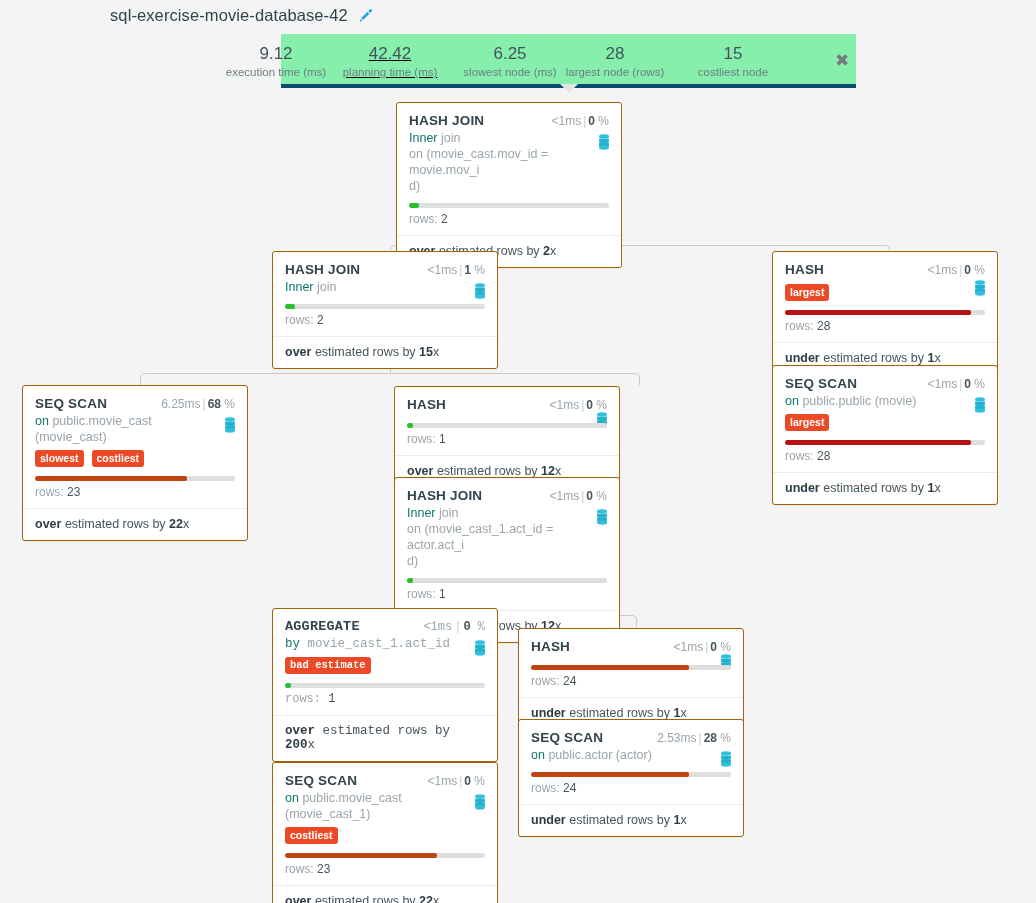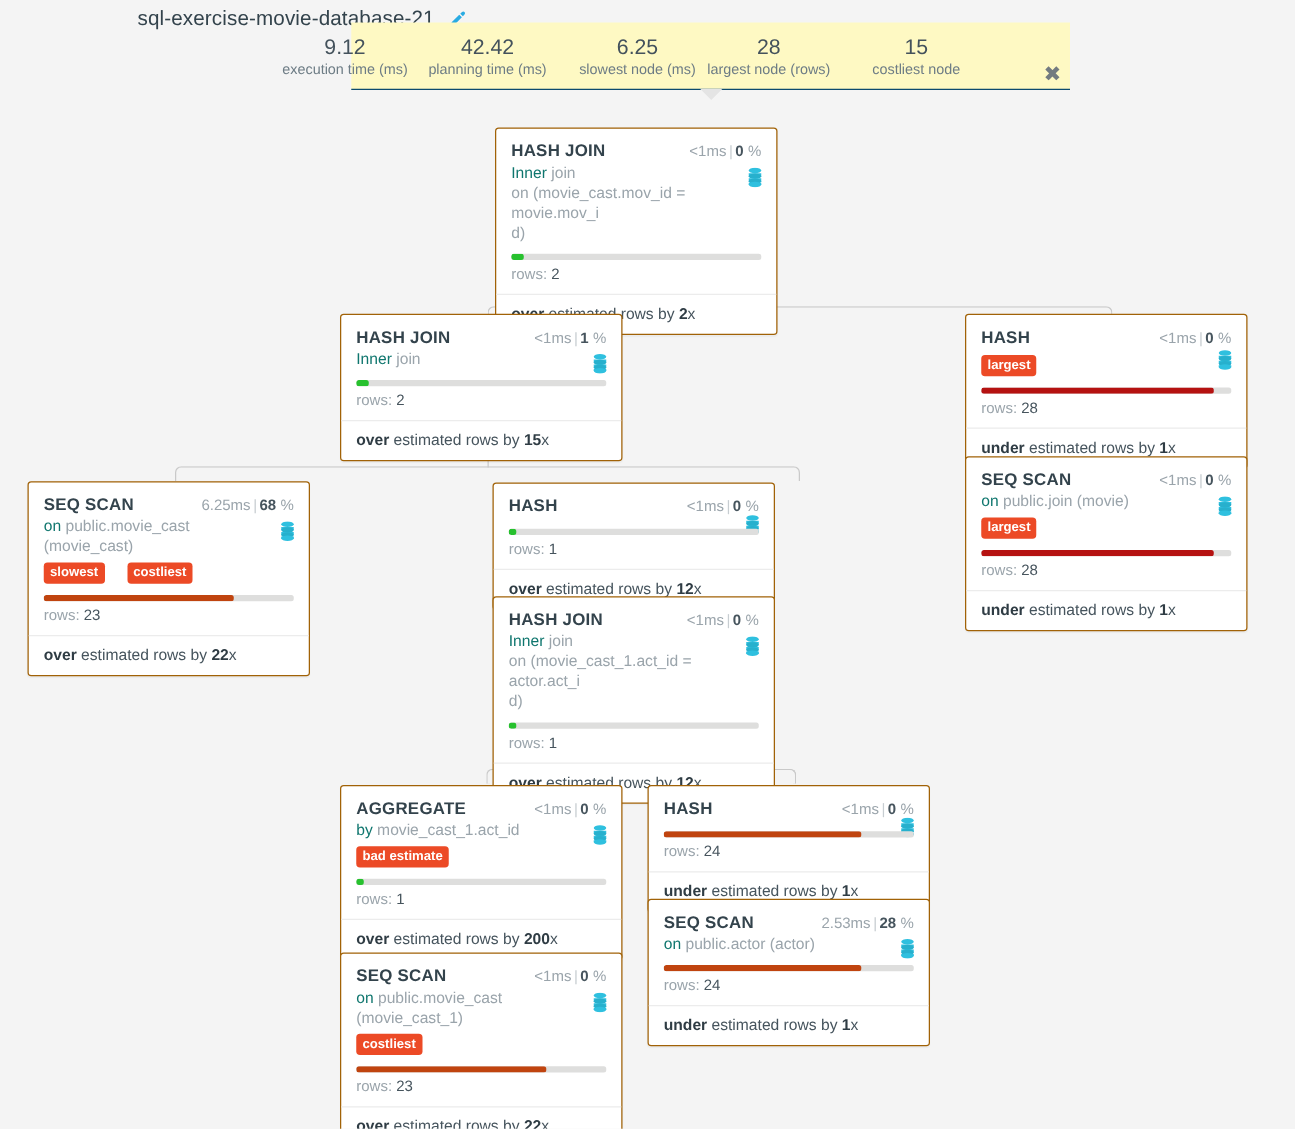--- a/index.html
+++ b/index.html
@@ -11,22 +11,22 @@
     overflow: hidden;
   }
   #root { position: relative; width: 1036px; height: 903px; }
 
   
   .title-row { position: absolute; left: 110px; top: 6px; display: flex; align-items: center; gap: 10px; }
   .plan-title { font-size: 16.5px; color: #33434c; letter-spacing: .1px; }
   .pencil-icon { width: 16px; height: 16px; display: inline-block; }
 
   .stats-panel {
-    position: absolute; left: 281px; top: 18px; width: 575px; height: 54px;
-    background: #fef9c3; border-bottom: 1px solid #0c4a6e;
+    position: absolute; left: 281px; top: 34px; width: 575px; height: 54px;
+    background: #86efac; border-bottom: 4px solid #0c4a6e;
   }
   .stats-panel:after {
     content: ""; position: absolute; left: 50%; bottom: -9px; margin-left: -9px;
     border-left: 9px solid transparent; border-right: 9px solid transparent;
     border-top: 9px solid #e4e4e4;
   }
   .stat { position: absolute; top: 9px; text-align: center; }
   .stat .v { font-size: 17px; color: #44525c; line-height: 21px; }
   .stat .l { font-size: 11.5px; color: #6d7c85; line-height: 16px; white-space: nowrap; }
   .close-icon {
@@ -56,21 +56,21 @@
   .node-body { position: relative; padding: 0 12px 0 12px; }
   .node-sub { font-size: 12.5px; color: #9aa4ab; line-height: 16px; padding-right: 26px; }
   .node-sub .k { color: #0f766e; }
   .db-icon { position: absolute; right: 10px; top: 4px; width: 14px; height: 16px; }
   .db-icon.nosub { top: -2px; }
 
   .badges { margin-top: 3px; }
   .badge {
     display: inline-block; background: #ec4a26; color: #fff;
     font-size: 10.5px; font-weight: bold; line-height: 13px;
-    padding: 2px 5px 2px 5px; border-radius: 3px; margin-right: 18px;
+    padding: 2px 5px 2px 5px; border-radius: 3px; margin-right: 8px;
   }
 
   .bar-wrap { padding: 0 12px; margin-top: 9px; }
   .bar { position: relative; height: 5px; border-radius: 2px; background: #dededd; overflow: hidden; }
   .bar > i { position: absolute; left: 0; top: 0; height: 5px; border-radius: 2px; display: block; }
 
   .rows-line { font-size: 12px; color: #9aa4ab; padding: 4px 12px 9px 12px; }
   .rows-line .rv { color: #46545d; }
 
   .node-foot {
@@ -79,34 +79,34 @@
   }
   .node-foot b { font-weight: bold; color: #2f3c44; }
   .node-foot .mid { color: #46545d; }
 </style>
 </head>
 <body>
 
 <div id="root">
 
   <div class="title-row">
-    <span class="plan-title">sql-exercise-movie-database-21</span>
+    <span class="plan-title">sql-exercise-movie-database-42</span>
     <span class="pencil-icon">
       <svg width="16" height="16" viewBox="0 0 16 16">
         <path d="M11.6 1.6a1.4 1.4 0 0 1 2 2L12.3 5 10.2 2.9zM9.4 3.7l2.1 2.1-6.3 6.3-2.1-2.1zM2.4 10.9l2.1 2.1-2.9.8z" fill="#29abe2"></path>
       </svg>
     </span>
   </div>
 
   <div class="stats-panel" id="stats-panel">
       <div class="stat" style="left: -65px; width: 120px;">
         <div class="v">9.12</div>
         <div class="l">execution time (ms)</div>
       </div>
-      <div class="stat" style="left: 49px; width: 120px;">
+      <div class="stat" style="left: 49px; width: 120px; text-decoration: underline;">
         <div class="v">42.42</div>
         <div class="l">planning time (ms)</div>
       </div>
       <div class="stat" style="left: 169px; width: 120px;">
         <div class="v">6.25</div>
         <div class="l">slowest node (ms)</div>
       </div>
       <div class="stat" style="left: 274px; width: 120px;">
         <div class="v">28</div>
         <div class="l">largest node (rows)</div>
@@ -218,21 +218,21 @@
         <div class="node-body">
           <span class="db-icon"><svg width="14" height="16" viewBox="0 0 14 16">
               <ellipse cx="7" cy="2.4" rx="5" ry="2.2" fill="#2fc0df"></ellipse>
               <rect x="2" y="4.6" width="10" height="2.4" fill="#2fc0df"></rect>
               <ellipse cx="7" cy="7" rx="5" ry="2.2" fill="#27b0cd"></ellipse>
               <rect x="2" y="8.6" width="10" height="2.4" fill="#2fc0df"></rect>
               <ellipse cx="7" cy="11" rx="5" ry="2.2" fill="#27b0cd"></ellipse>
               <rect x="2" y="12.2" width="10" height="1.6" fill="#2fc0df"></rect>
               <ellipse cx="7" cy="13.6" rx="5" ry="2.2" fill="#2fc0df"></ellipse>
             </svg></span>
-          <div class="node-sub"><span class="k">on</span> <span>public.join (movie)</span></div>
+          <div class="node-sub"><span class="k">on</span> <span>public.public (movie)</span></div>
           <div class="badges"><span class="badge">largest</span></div>
         </div>
         <div class="bar-wrap">
           <div class="bar">
             <i style="width:93%; background:#b51211;"></i>
           </div>
         </div>
         <div class="rows-line"><span>rows:</span> <span class="rv">28</span></div>
         <div class="node-foot"><b>under</b> <span class="mid">estimated rows by</span> <b>1</b><span>x</span></div>
       </div>
@@ -304,21 +304,21 @@
           <div class="node-sub"><span class="k">Inner</span> <span>join</span><br><span>on (movie_cast_1.act_id = actor.act_i</span><br><span>d)</span></div>
         </div>
         <div class="bar-wrap">
           <div class="bar">
             <i style="width:3%; background:#27c12e;"></i>
           </div>
         </div>
         <div class="rows-line"><span>rows:</span> <span class="rv">1</span></div>
         <div class="node-foot"><b>over</b> <span class="mid">estimated rows by</span> <b>12</b><span>x</span></div>
       </div>
-      <div class="node" style="left: 272px; top: 628px;">
+      <div class="node" style="left: 272px; top: 608px; font-family: Liberation Mono, monospace;">
         <div class="node-head">
           <span class="node-type">AGGREGATE</span>
           <span class="node-metrics"><span>&lt;1ms</span><span class="sep">|</span><b>0</b> <span>%</span></span>
         </div>
         <div class="node-body">
           <span class="db-icon"><svg width="14" height="16" viewBox="0 0 14 16">
               <ellipse cx="7" cy="2.4" rx="5" ry="2.2" fill="#2fc0df"></ellipse>
               <rect x="2" y="4.6" width="10" height="2.4" fill="#2fc0df"></rect>
               <ellipse cx="7" cy="7" rx="5" ry="2.2" fill="#27b0cd"></ellipse>
               <rect x="2" y="8.6" width="10" height="2.4" fill="#2fc0df"></rect>

